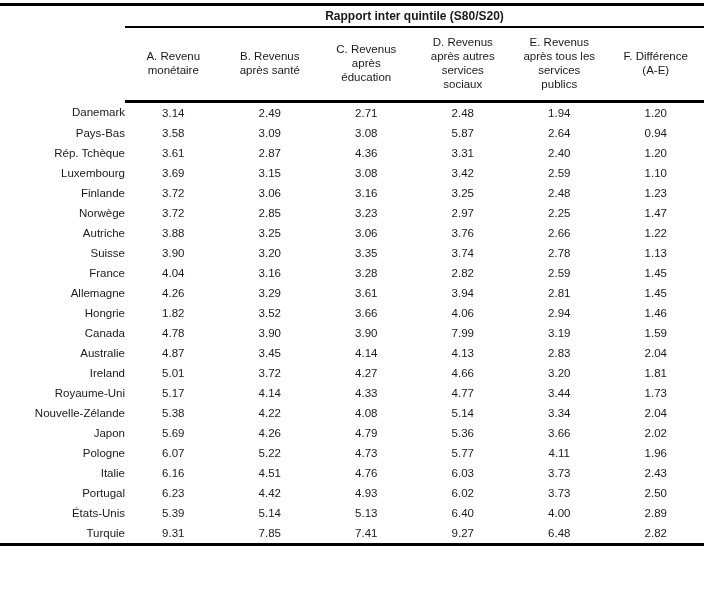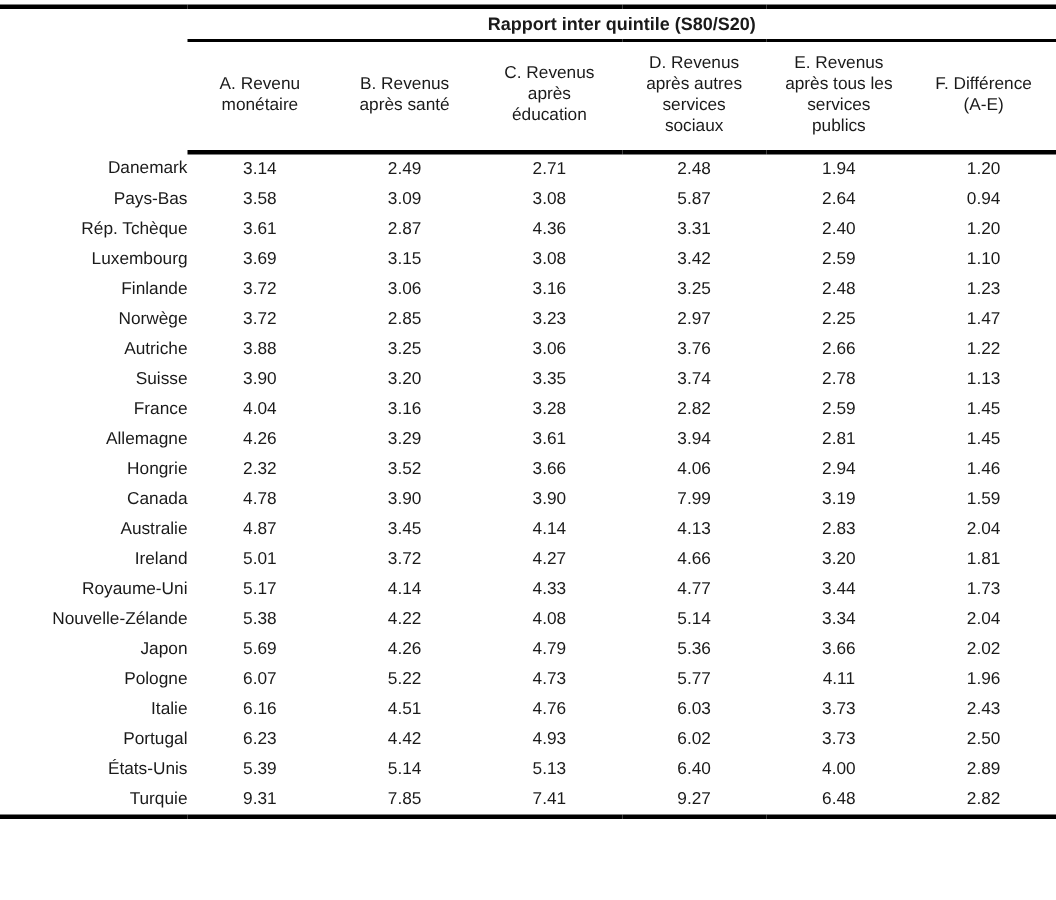--- a/index.html
+++ b/index.html
@@ -179,21 +179,21 @@
           <td class="country">Allemagne</td>
           <td class="val">4.26</td>
           <td class="val">3.29</td>
           <td class="val">3.61</td>
           <td class="val">3.94</td>
           <td class="val">2.81</td>
           <td class="val">1.45</td>
         </tr>
         <tr>
           <td class="country">Hongrie</td>
-          <td class="val">2.32</td>
+          <td class="val">1.82</td>
           <td class="val">3.52</td>
           <td class="val">3.66</td>
           <td class="val">4.06</td>
           <td class="val">2.94</td>
           <td class="val">1.46</td>
         </tr>
         <tr>
           <td class="country">Canada</td>
           <td class="val">4.78</td>
           <td class="val">3.90</td>

